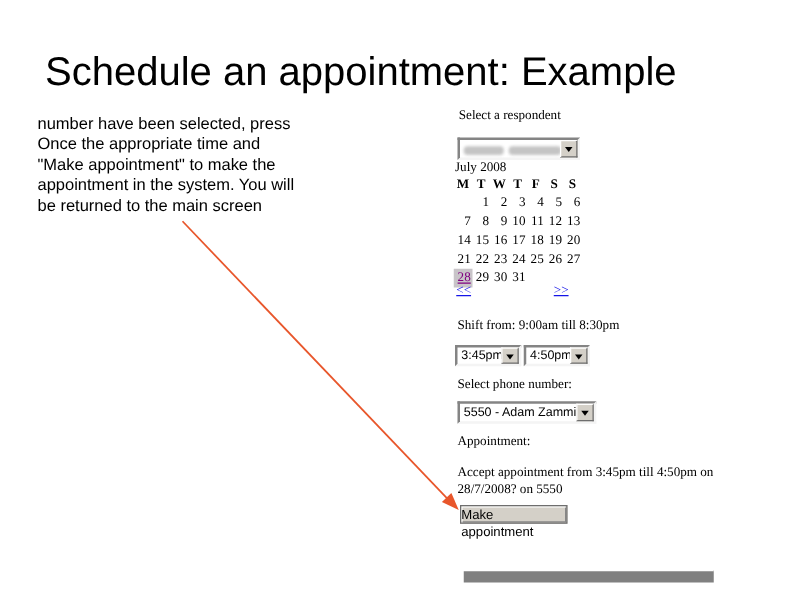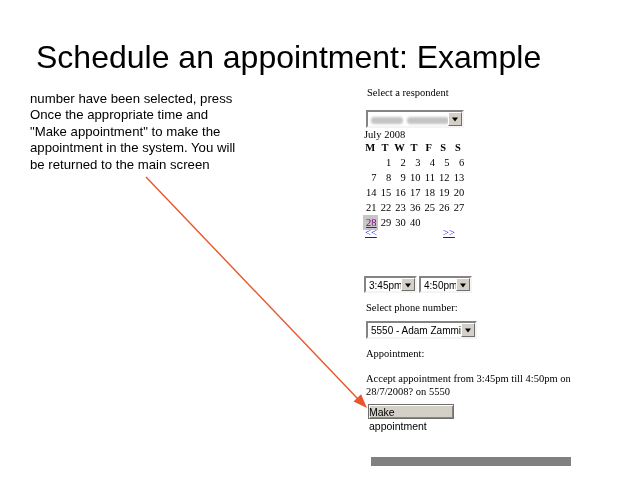--- a/index.html
+++ b/index.html
@@ -135,40 +135,41 @@
         <td>16</td>
         <td>17</td>
         <td>18</td>
         <td>19</td>
         <td>20</td>
       </tr>
       <tr>
         <td>21</td>
         <td>22</td>
         <td>23</td>
-        <td>36</td>
+        <td>24</td>
         <td>25</td>
         <td>26</td>
         <td>27</td>
       </tr>
       <tr>
         <td class="sel-day">28</td>
         <td>29</td>
         <td>30</td>
-        <td>40</td>
+        <td>31</td>
         <td></td>
         <td></td>
         <td></td>
       </tr>
     </tbody>
       </table>
 
     <div class="abs pg-serif navlink" style="left:3px; top:149px;">&lt;&lt;</div>
     <div class="abs pg-serif navlink" style="left:81px; top:149px;">&gt;&gt;</div>
 
+    <div class="abs pg-serif" style="left:4px; top:177px;">Shift from: 9:00am till 8:30pm</div>
 
     <div class="abs wsel" style="left:2px; top:198px; width:53px; height:17px;">
       <span class="wsel-text">3:45pm</span>
       <span class="wsel-btn">
           <i></i>
         </span>
     </div>
     <div class="abs wsel" style="left:57px; top:198px; width:53px; height:17px;">
       <span class="wsel-text">4:50pm</span>
       <span class="wsel-btn">

